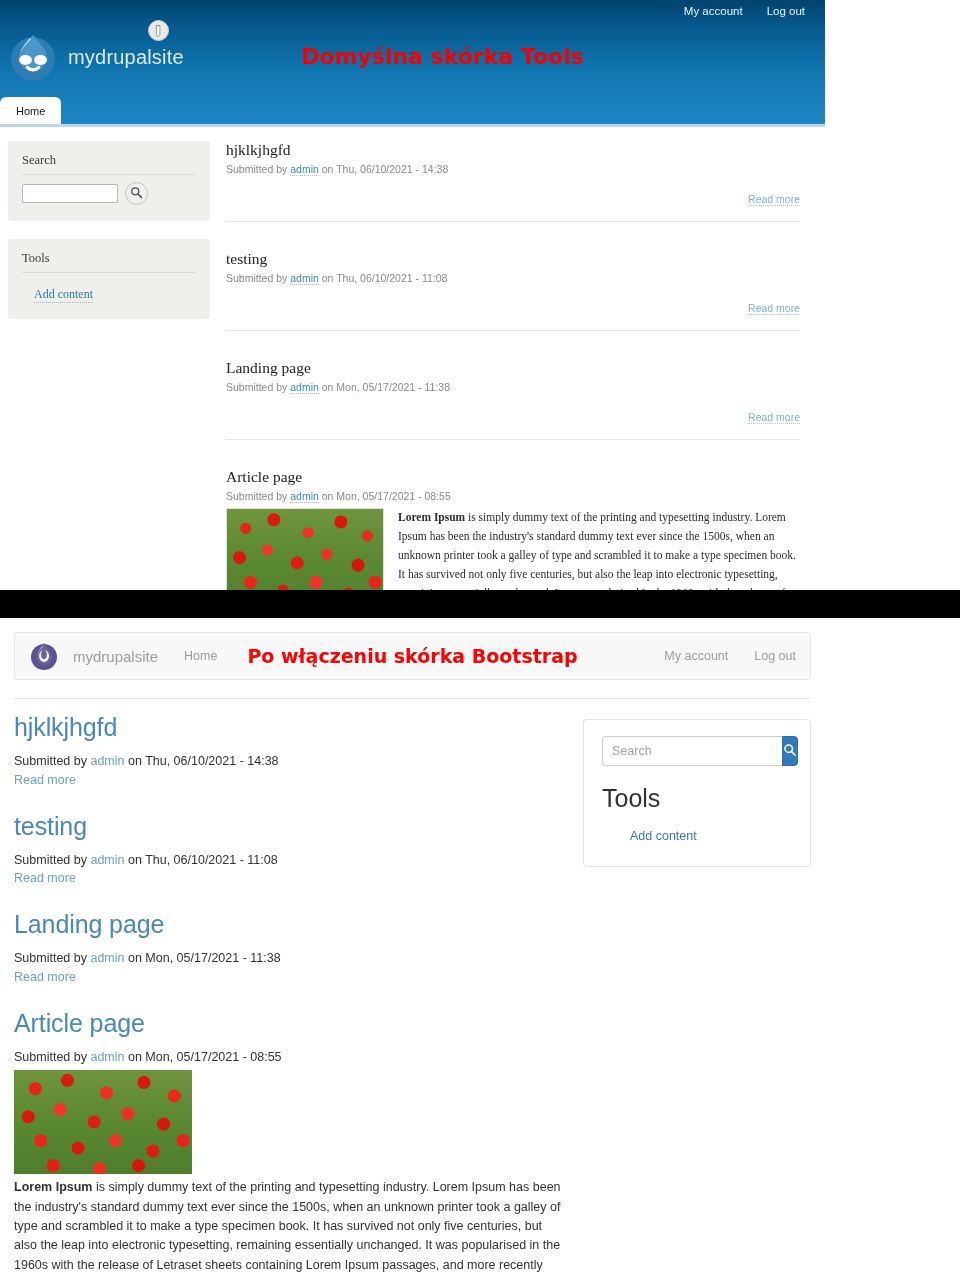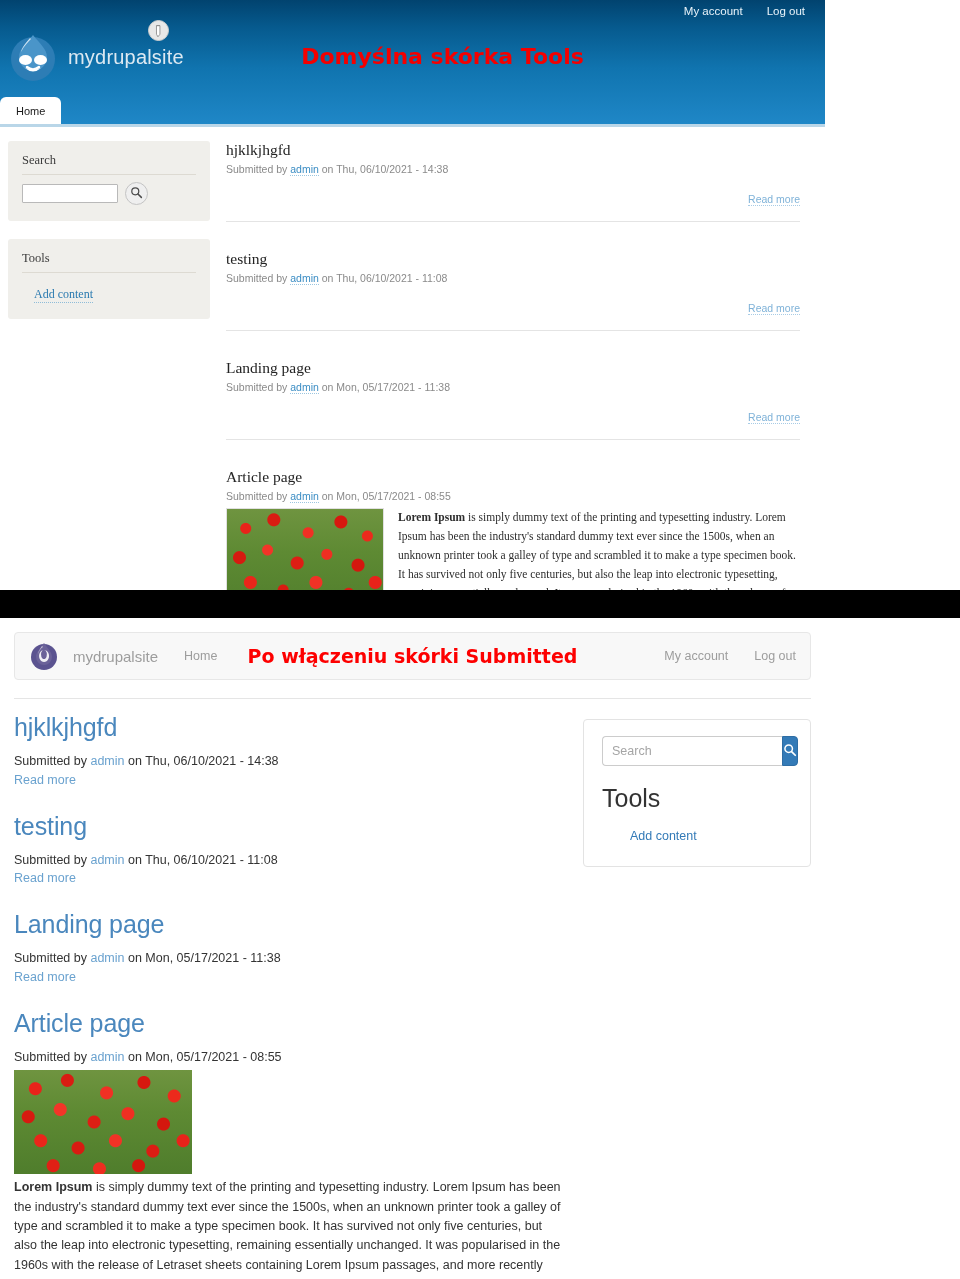--- a/index.html
+++ b/index.html
@@ -397,21 +397,21 @@
       <svg width="30" height="30" viewBox="0 0 30 30">
         <circle cx="15" cy="16" r="13" fill="#5b5390"></circle>
         <path d="M15 2 C11 8 7 11 7 16 a8 8 0 0 0 16 0 C23 11 19 8 15 2 Z" fill="#6b6299"></path>
         <path d="M13 5 C11 8 9 11 9 13 C10 10 12 7 14 6 Z" fill="#cfcada"></path>
         <path d="M15 9 a5 6 0 1 0 0.1 0 M15 9 a3 4.5 0 1 1 -0.1 0" fill="#ffffff" opacity="0.9"></path>
       </svg>
     </span>
     <a class="bs-brand" href="#">mydrupalsite</a>
     <a class="bs-navlink" href="#">Home</a>
 
-    <div class="bs-caption">Po włączeniu skórki Submitted</div>
+    <div class="bs-caption">Po włączeniu skórka Bootstrap</div>
 
     <div class="bs-right">
       <a class="bs-navlink" href="#">My account</a>
       <a class="bs-navlink" href="#">Log out</a>
     </div>
   </div>
 
   <div class="bs-hr"></div>
 
   <div class="bs-body">

